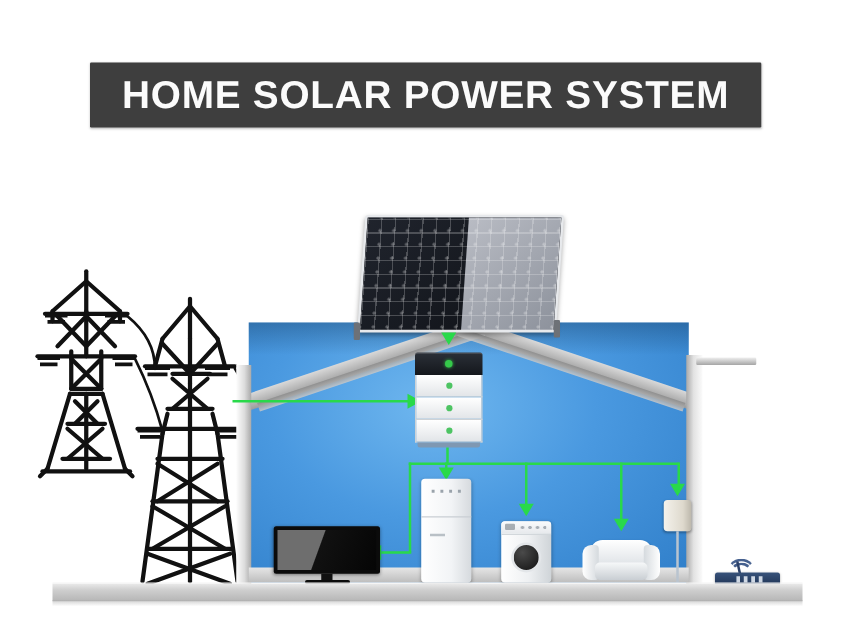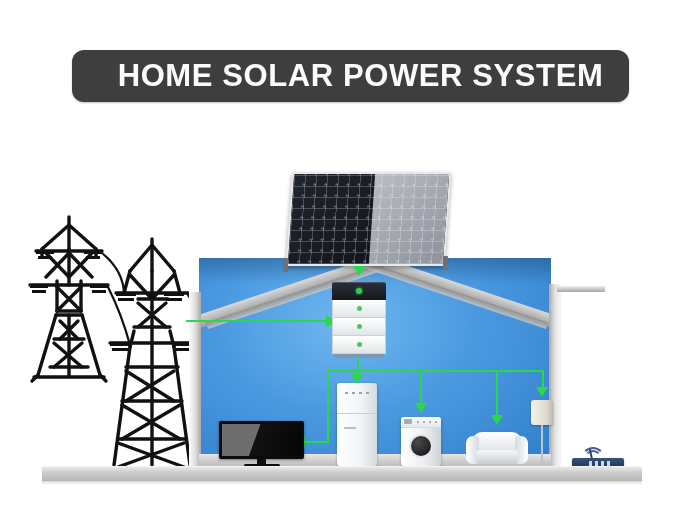--- a/index.html
+++ b/index.html
@@ -2,24 +2,23 @@
 <html><head>
 <meta charset="utf-8">
 <style>
   html,body{margin:0;padding:0;background:#ffffff;}
   body{width:680px;height:511px;overflow:hidden;font-family:"Liberation Sans",sans-serif;}
   #stage{position:relative;width:680px;height:511px;background:#fff;overflow:hidden;}
 
   
   .title-banner{
     position:absolute;left:72px;top:50px;width:537px;height:52px;
-    background:#3e3e3e;border-radius:12px;
+    background:#3e3e3e;border-radius:1px;
     display:flex;align-items:center;justify-content:center;
     box-shadow:0 1px 2px rgba(0,0,0,.25);
-    padding-left:20px;
   }
   .title-text{
     color:#fbfbfb;font-size:31px;font-weight:bold;letter-spacing:.6px;
     font-family:"Liberation Sans",sans-serif;white-space:nowrap;
   }
 
   
   .ground{
     position:absolute;left:42px;top:466px;width:600px;height:14px;
     background:linear-gradient(180deg,#e9e9e9 0%,#cfcfcf 35%,#b5b5b5 100%);

